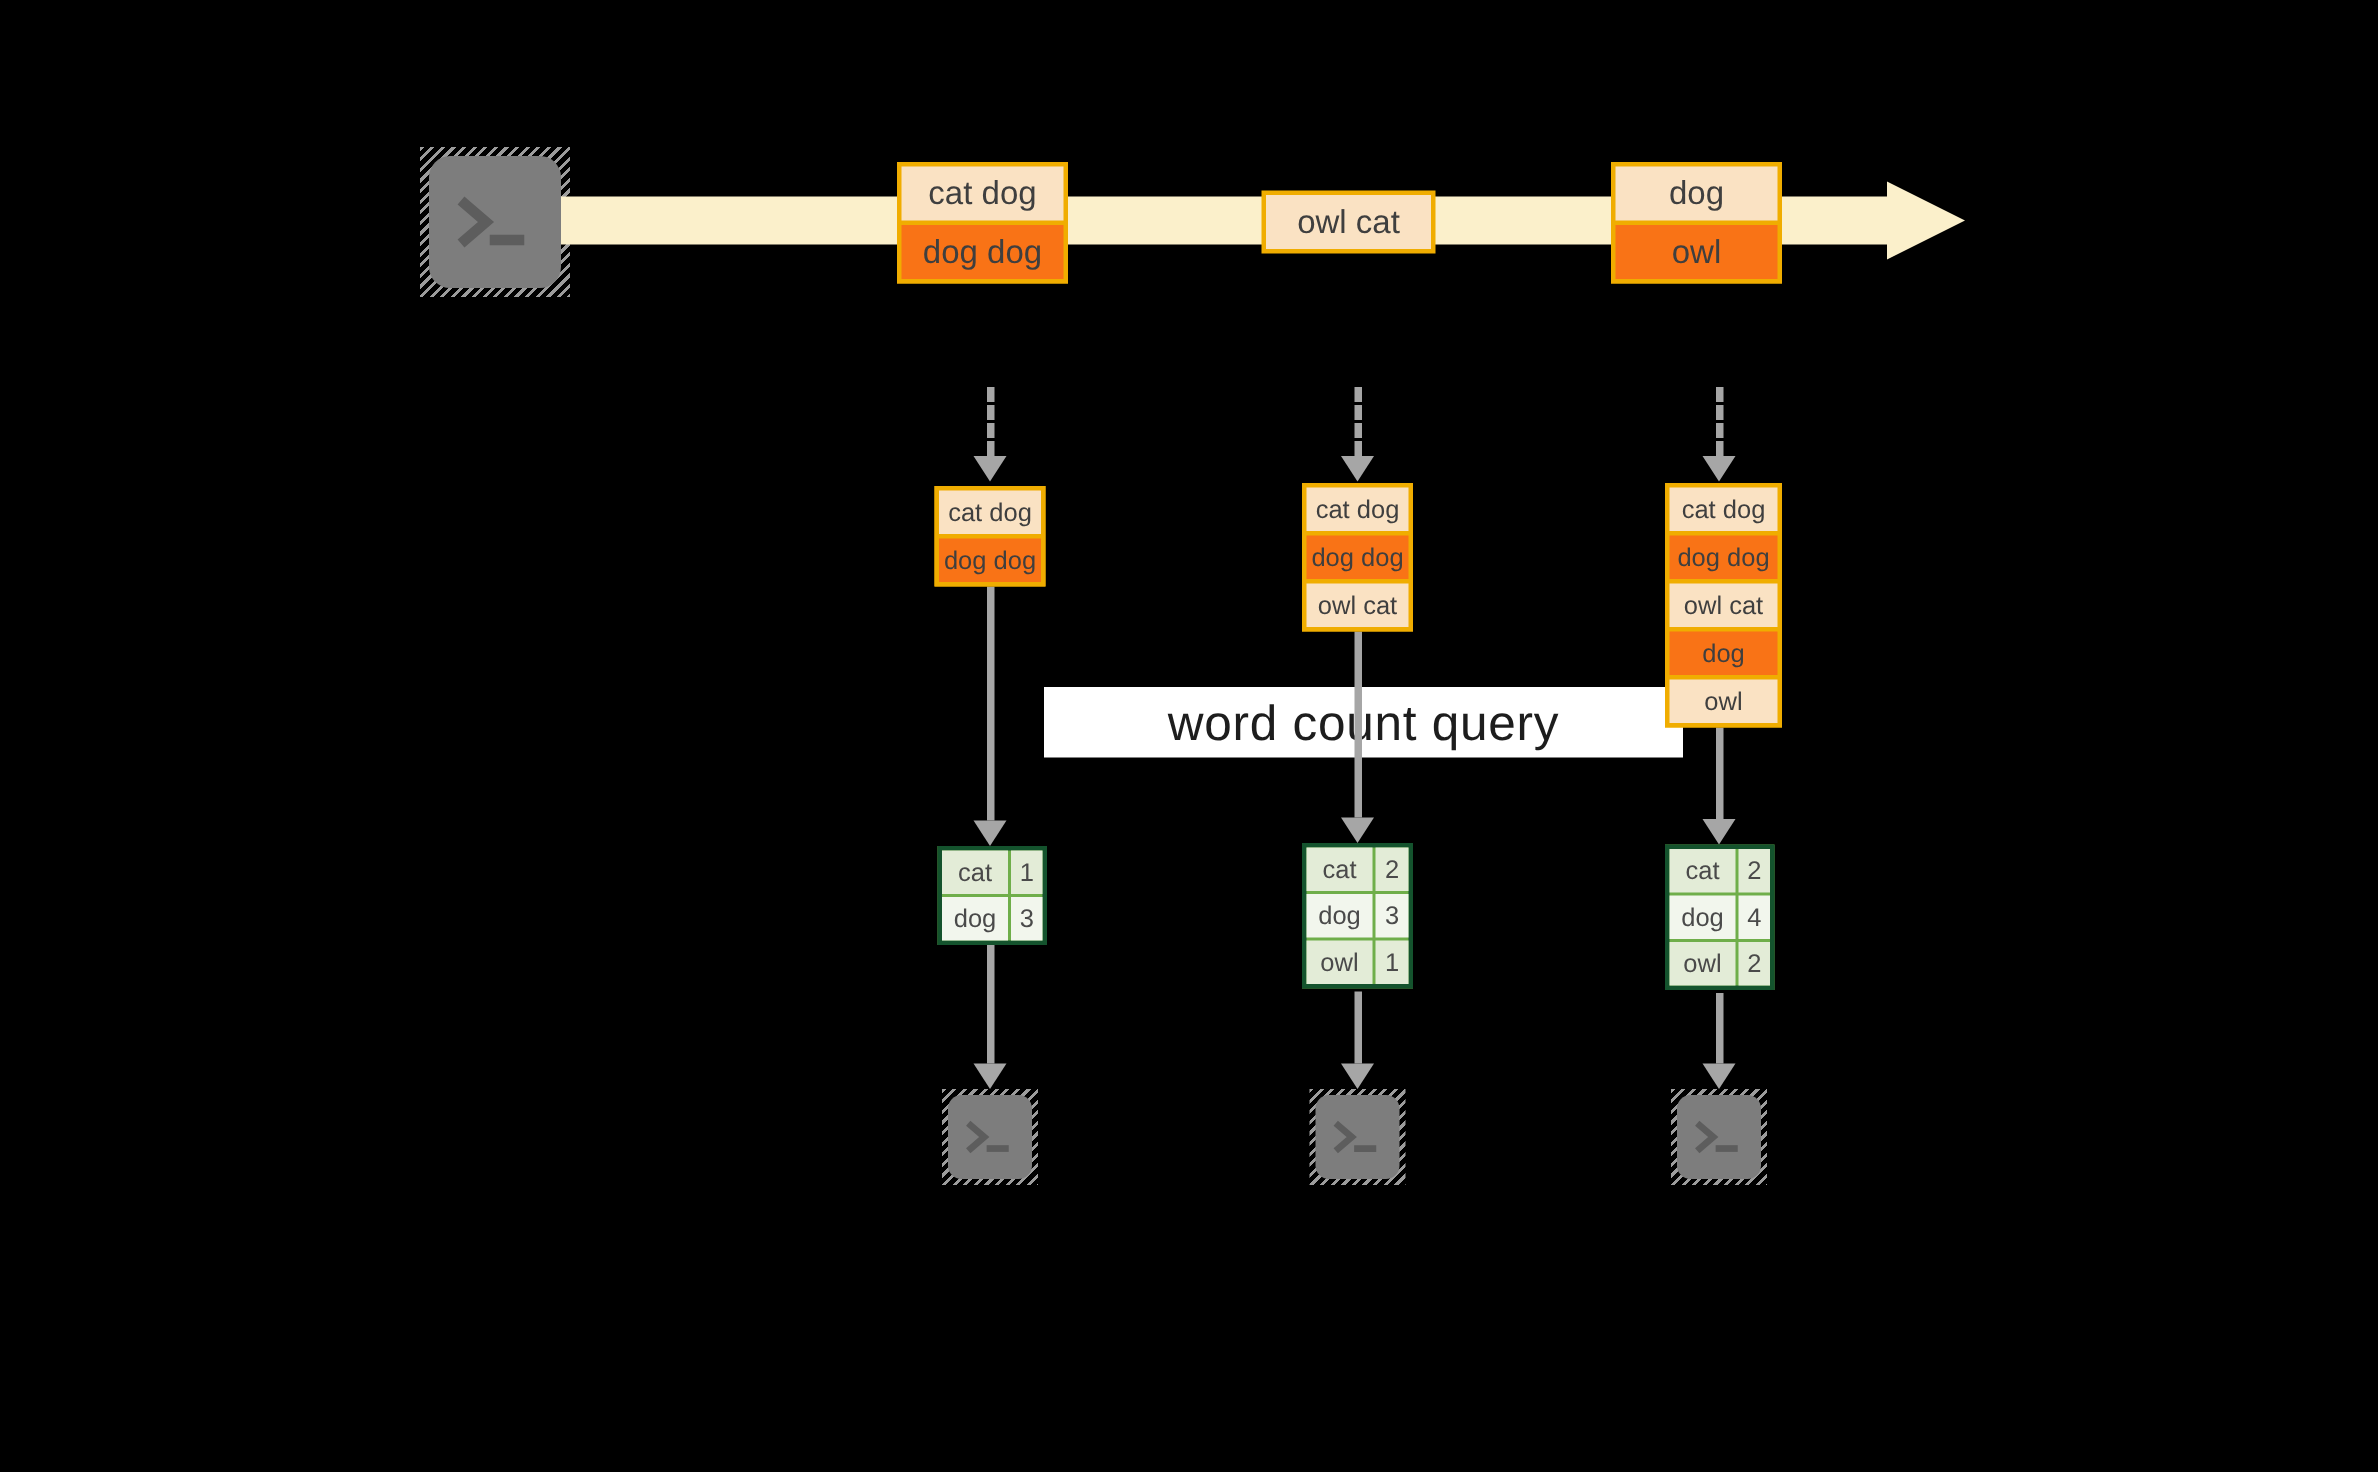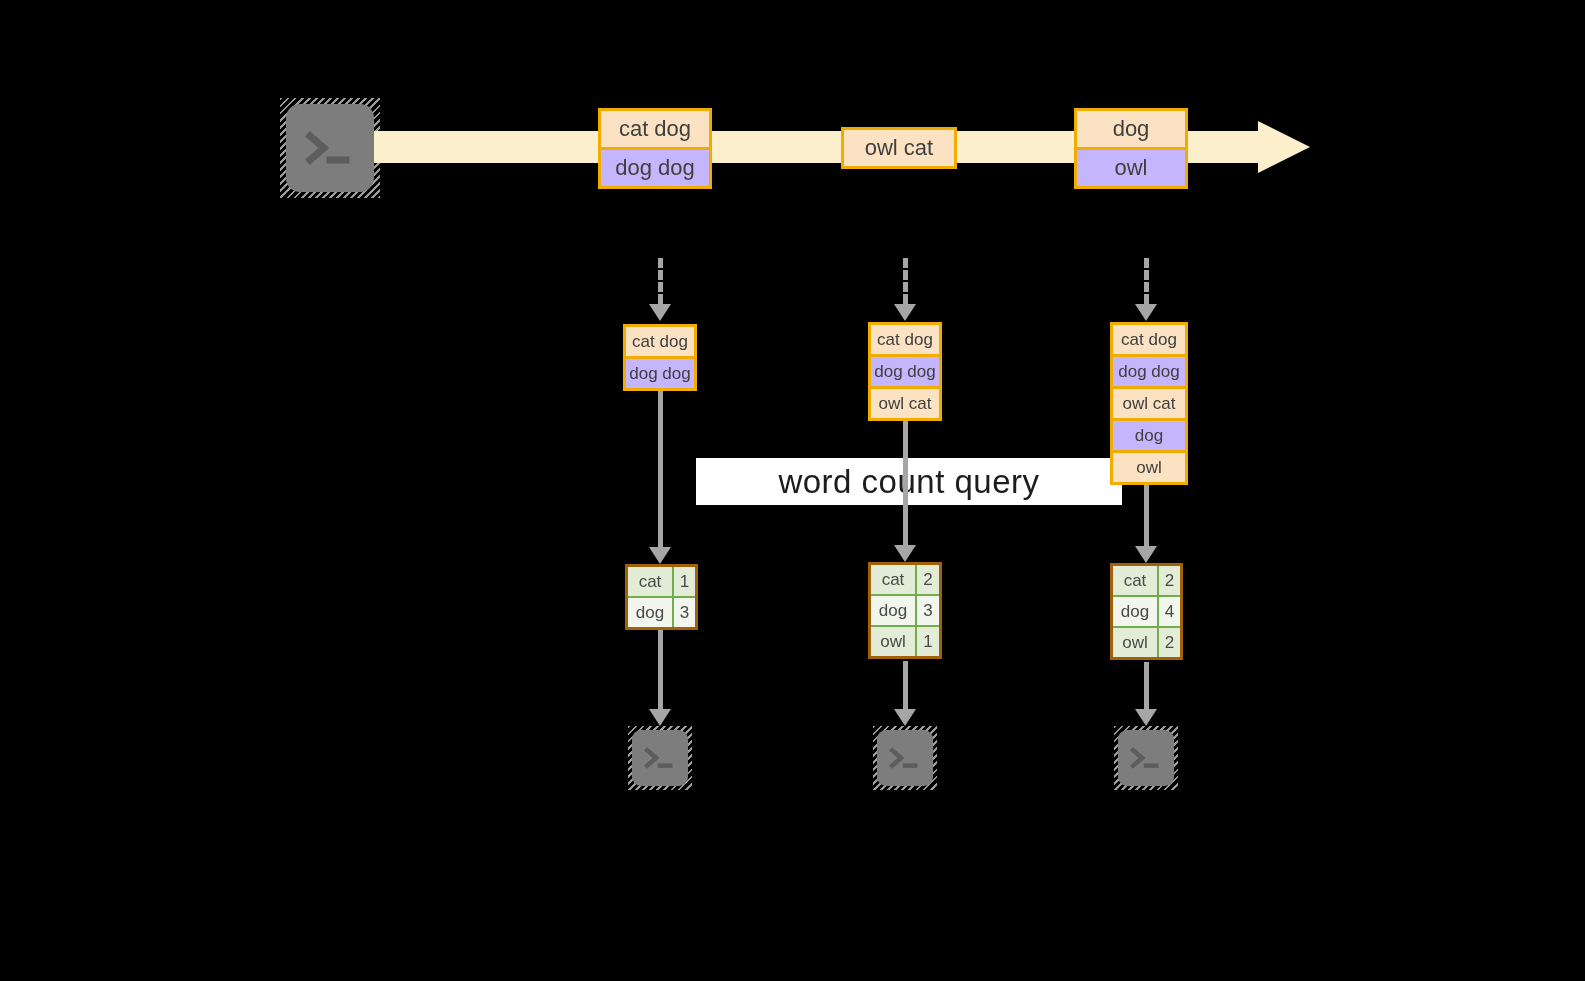--- a/index.html
+++ b/index.html
@@ -14,34 +14,34 @@
   .term-glyph polyline,.term-glyph line{stroke:#5d5d5d;fill:none;stroke-width:7;stroke-linecap:square;}
   
   .band{position:absolute;z-index:1;background:#fbf0cb;}
   .band-head{position:absolute;z-index:1;width:0;height:0;
     border-top:26px solid rgba(0,0,0,0);border-bottom:26px solid rgba(0,0,0,0);border-left:52px solid #fbf0cb;}
   
   .obox{position:absolute;z-index:3;background:#f0ad00;border:3px solid #f0ad00;
     display:flex;flex-direction:column;gap:3px;box-sizing:border-box;}
   .orow{display:flex;align-items:center;justify-content:center;color:#3f3f3f;}
   .orow.peach{background:#fae2c3;}
-  .orow.cream{background:#c4b5fd;}
+  .orow.cream{background:#f97316;}
   .big .orow{height:36px;font-size:22px;}
   .small .orow{height:29px;font-size:17px;}
   
   .varrow{position:absolute;z-index:2;display:flex;flex-direction:column;align-items:center;}
   .shaft-solid{width:5px;background:#a6a6a6;}
   .shaft-dashed{width:0;border-left:5px dashed #a6a6a6;}
   .ahead{width:0;height:0;border-left:11px solid rgba(0,0,0,0);border-right:11px solid rgba(0,0,0,0);
     border-top:17px solid #a6a6a6;}
   
   .query-box{position:absolute;z-index:1;background:#fff;display:flex;align-items:center;justify-content:center;
     color:#1d1d1d;font-size:33px;font-weight:300;letter-spacing:.5px;}
   
-  .gtable{position:absolute;z-index:3;background:#6fae4a;border:3px solid #a16207;
+  .gtable{position:absolute;z-index:3;background:#6fae4a;border:3px solid #14532d;
     display:flex;flex-direction:column;gap:2px;box-sizing:border-box;}
   .gt-row{display:flex;gap:2px;height:29px;}
   .gt-row .cell{display:flex;align-items:center;justify-content:center;font-size:17px;color:#4a4a4a;}
   .gt-word{width:44px;}
   .gt-count{flex:1;}
   .gt-row:nth-child(odd) .cell{background:#e3ecd7;}
   .gt-row:nth-child(even) .cell{background:#f2f6ed;}
 </style>
 </head>
 <body>

